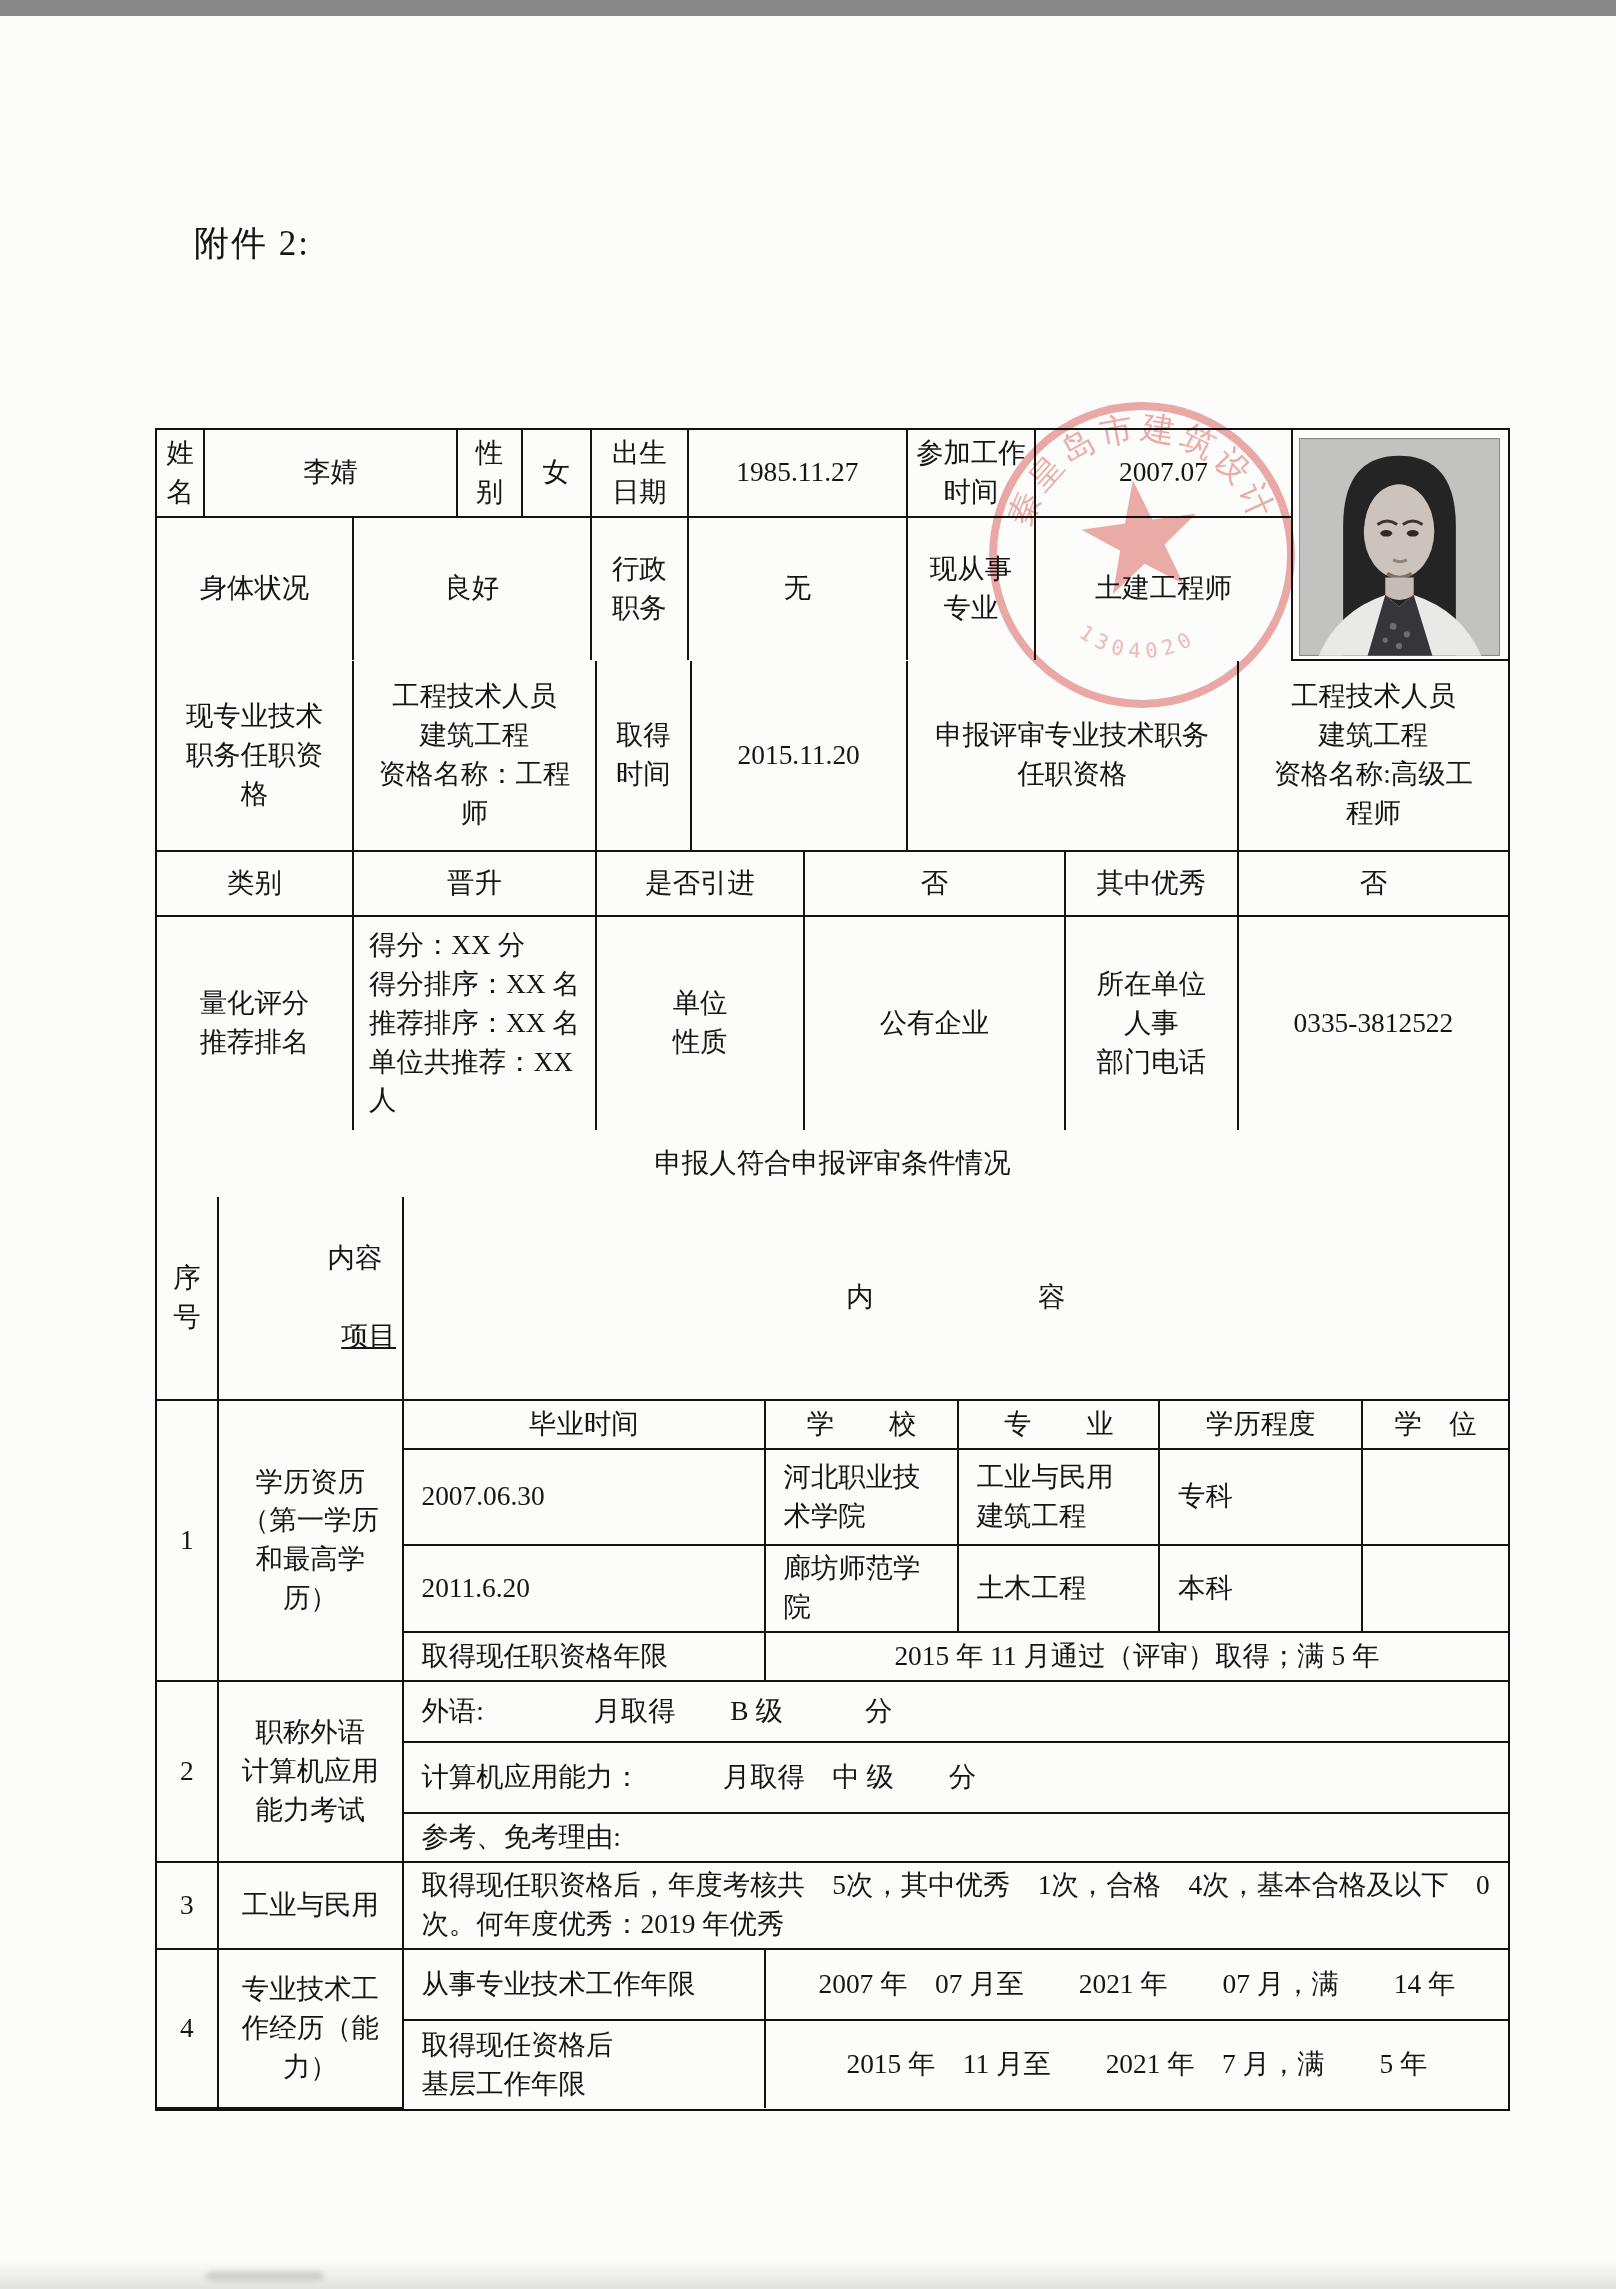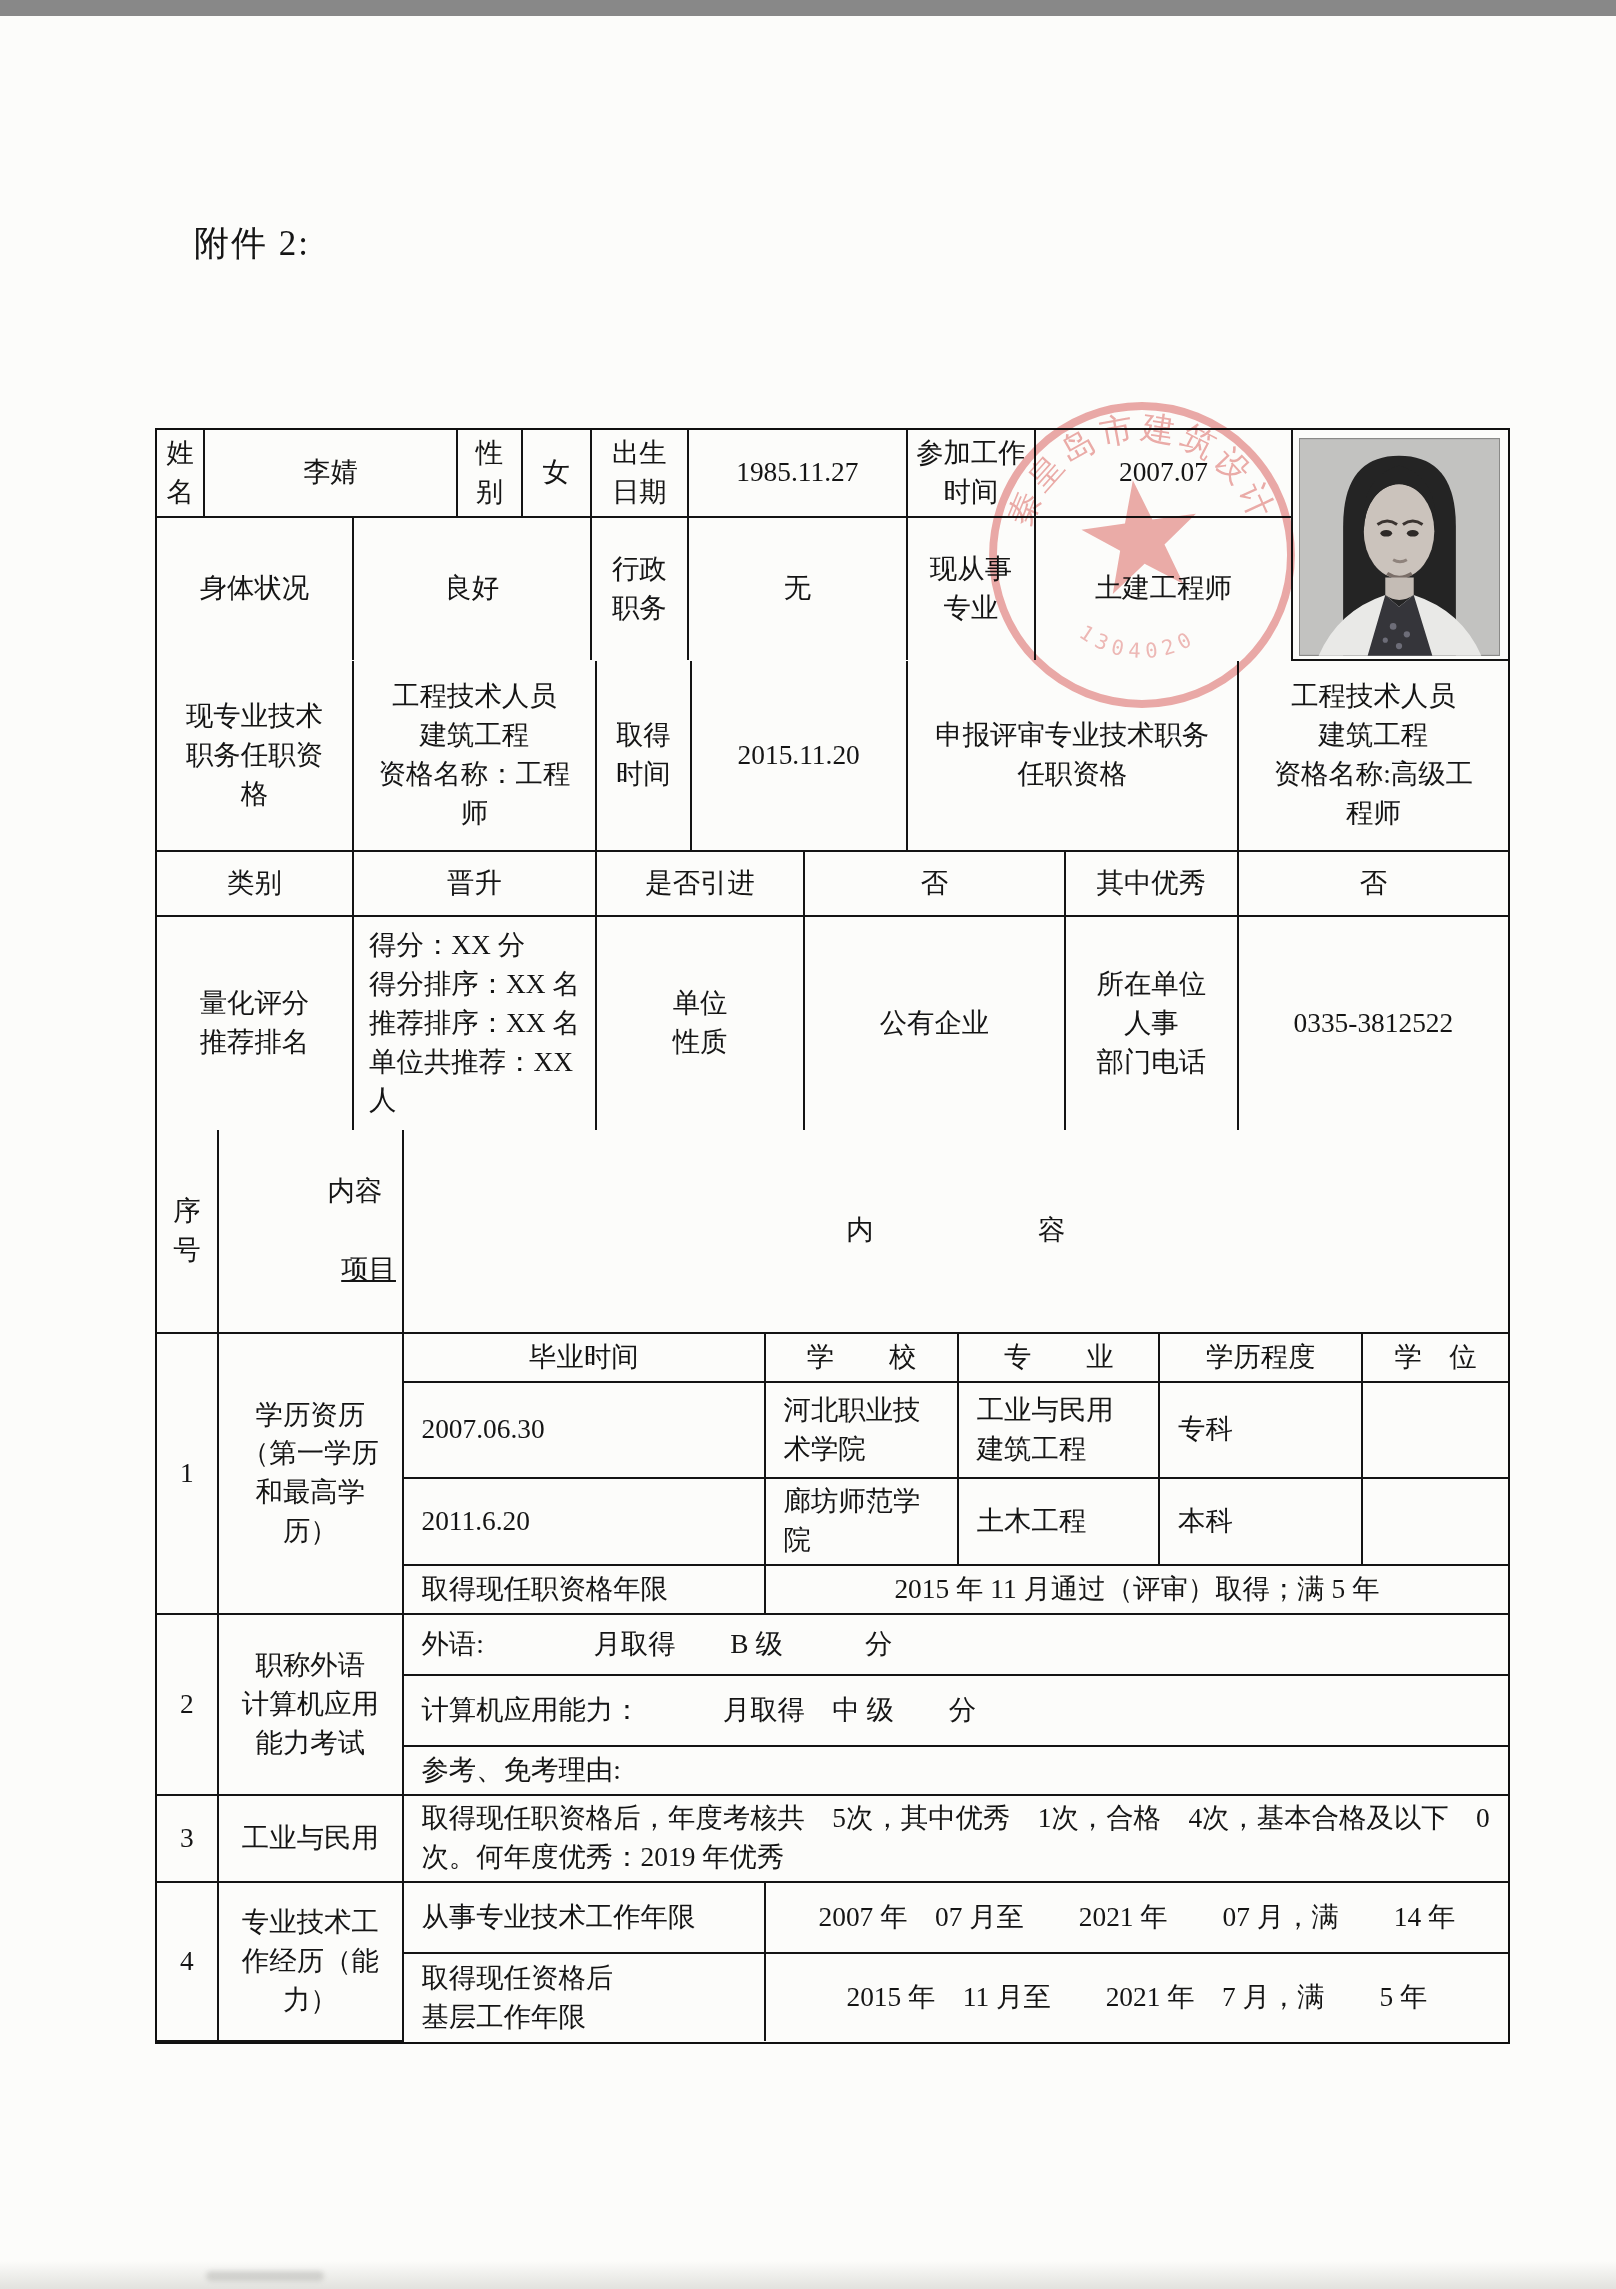--- a/index.html
+++ b/index.html
@@ -179,20 +179,27 @@
 性质</td>
         <td colspan="2">公有企业</td>
         <td>所在单位
 人事
 部门电话</td>
         <td>0335-3812522</td>
       </tr>
     </tbody>
       </table>
 
+    <table class="band">
+      <tbody>
+          <tr class="hC1">
+        <td>申报人符合申报评审条件情况</td>
+      </tr>
+    </tbody>
+      </table>
 
     <table class="band">
       <colgroup>
         <col style="width:4.5%">
           <col style="width:13.7%">
           <col style="width:26.8%">
           <col style="width:14.3%">
         <col style="width:14.9%">
           <col style="width:15%">
           <col style="width:10.8%">

